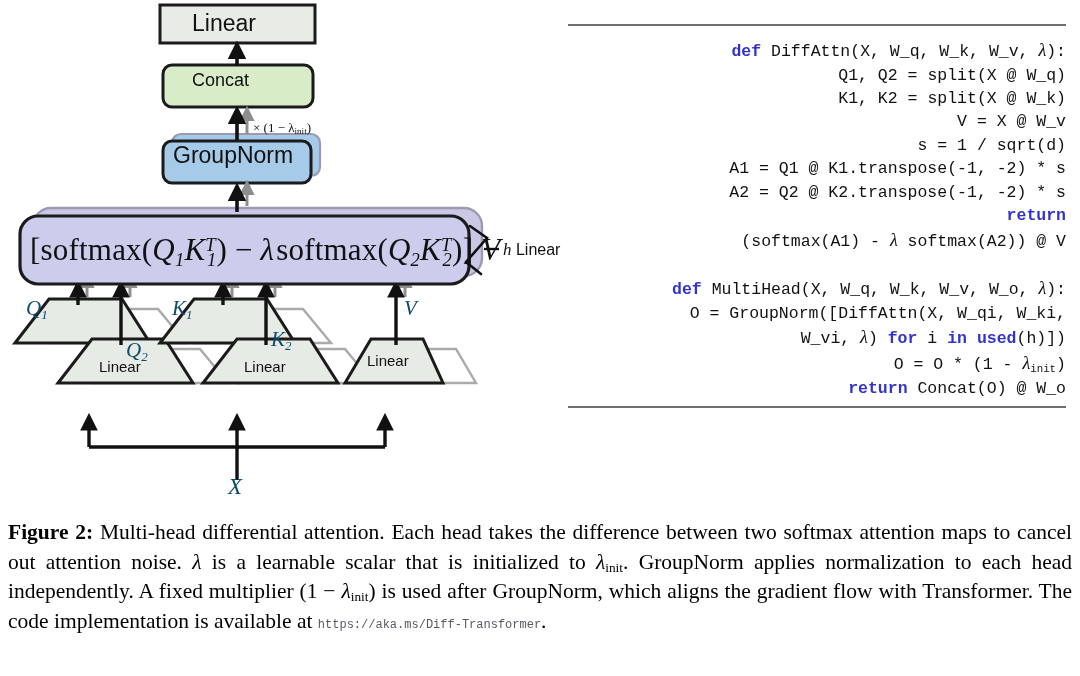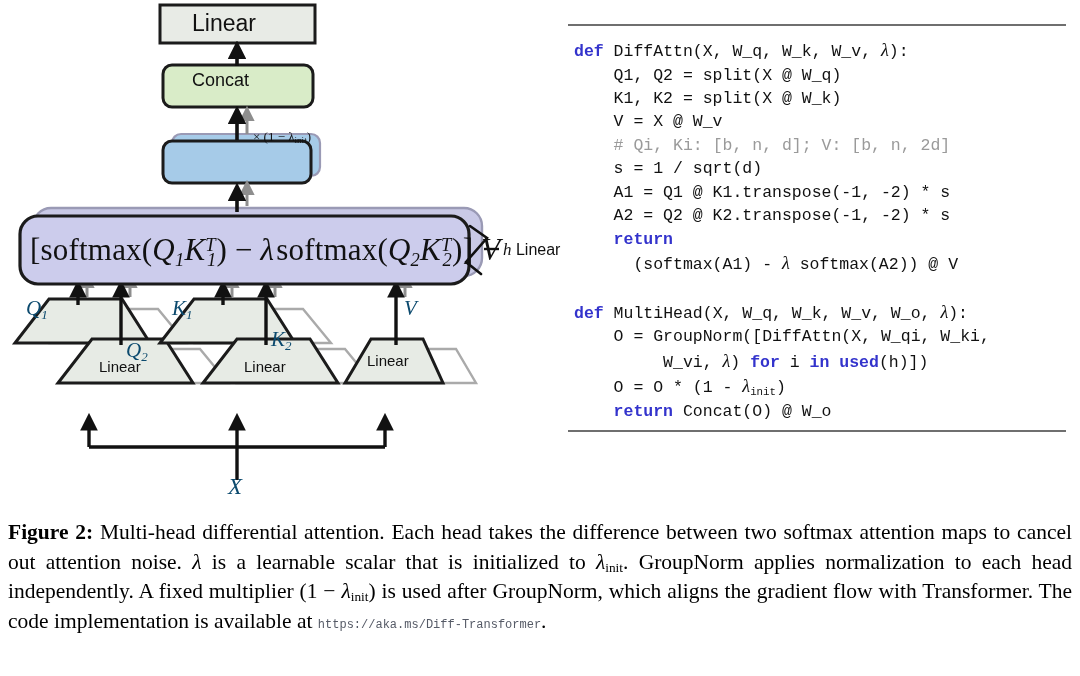--- a/index.html
+++ b/index.html
@@ -15,20 +15,21 @@
     color: #000000;
     overflow: hidden;
   }
 
   
   #figure-area {
     position: absolute;
     left: 0; top: 0;
     width: 1080px;
     height: 512px;
+    text-align: right;
   }
 
   
   #diagram {
     position: absolute;
     left: 0; top: 0;
     width: 540px;
     height: 512px;
   }
   #diagram-svg { position:absolute; left:0; top:0; }
@@ -251,22 +252,23 @@
 
       <g>
         <rect x="160" y="5" width="155" height="38" fill="#e8ebe6" stroke="#1b1b1b" stroke-width="3"></rect>
       </g>
 
       <path d="M 237 66 L 237 48" stroke="#111" stroke-width="3.6" fill="none" marker-end="url(#arrHead)"></path>
     </svg>
 
     <div class="dg-label lbl-linear-top">Linear</div>
     <div class="dg-label lbl-concat">Concat</div>
-
-    <div class="multlbl" style="left:253px; top:129px;">
+    <div class="dg-label lbl-groupnorm">GroupNorm</div>
+
+    <div class="multlbl" style="left:253px; top:120px;">
       <span>× (1 − λ</span><sub>init</sub><span>)</span>
     </div>
 
     <div id="formula">
       <span class="rm">[</span><span class="rm">softmax(</span><span class="it">Q</span><sub>1</sub><span class="it">K</span><sup>T</sup><sub style="margin-left:-0.48em">1</sub><span class="rm">)</span><span class="rm"> − </span><span class="it">λ</span><span class="rm" style="margin-left:2px">softmax(</span><span class="it">Q</span><sub>2</sub><span class="it">K</span><sup>T</sup><sub style="margin-left:-0.48em">2</sub><span class="rm">)</span><span class="rm">]</span>&nbsp;<span class="it">V</span>
     </div>
 
     <div class="headslbl" style="left:503px; top:240px;">
       <i>h</i> <span>Linear</span>
     </div>
@@ -291,21 +293,20 @@
 
     <div class="mathlbl" style="left:228px; top:474px; font-size:23px;">X</div>
   </div>
 
   <div id="code-block">
     <div class="code-rule" id="code-rule-top"></div>
 <pre id="code-text"><span class="kw">def</span> DiffAttn(X, W_q, W_k, W_v, <span class="lam">λ</span>):
     Q1, Q2 = split(X @ W_q)
     K1, K2 = split(X @ W_k)
     V = X @ W_v
-    <span class="cmt"># Qi, Ki: [b, n, d]; V: [b, n, 2d]</span>
     s = 1 / sqrt(d)
     A1 = Q1 @ K1.transpose(-1, -2) * s
     A2 = Q2 @ K2.transpose(-1, -2) * s
     <span class="kw">return</span>
       (softmax(A1) - <span class="lam">λ</span> softmax(A2)) @ V
 
 <span class="kw">def</span> MultiHead(X, W_q, W_k, W_v, W_o, <span class="lam">λ</span>):
     O = GroupNorm([DiffAttn(X, W_qi, W_ki,
          W_vi, <span class="lam">λ</span>) <span class="kw">for</span> i <span class="kw">in</span> <span class="kw">used</span>(h)])
     O = O * (1 - <span class="lam">λ<sub>init</sub></span>)

